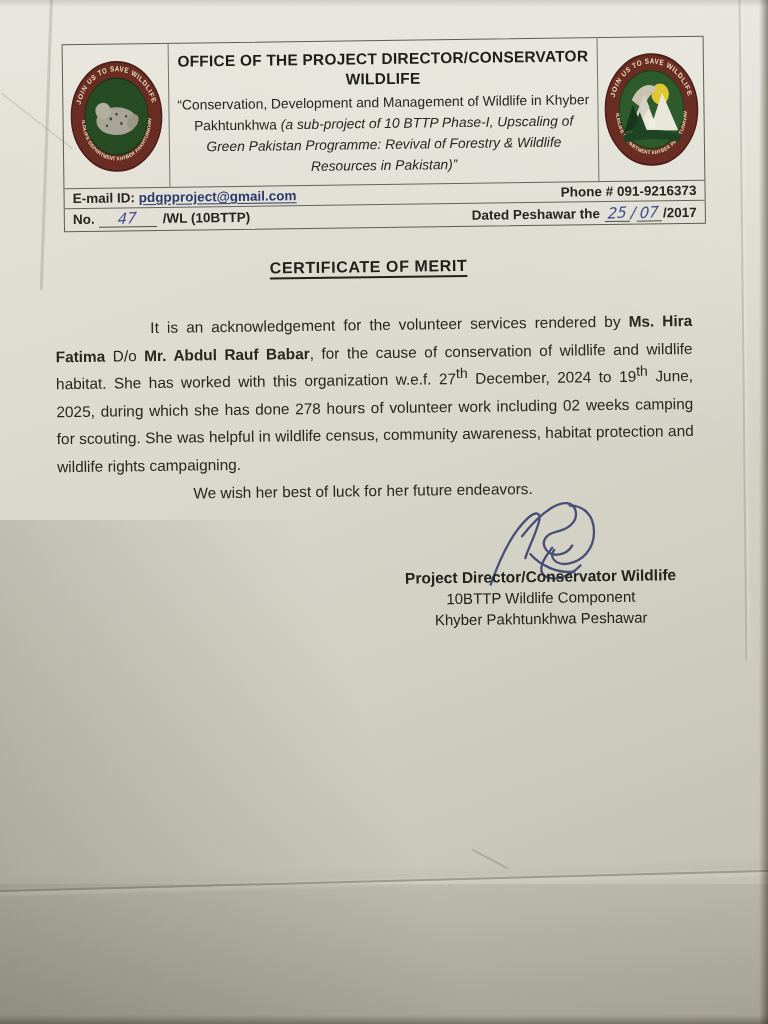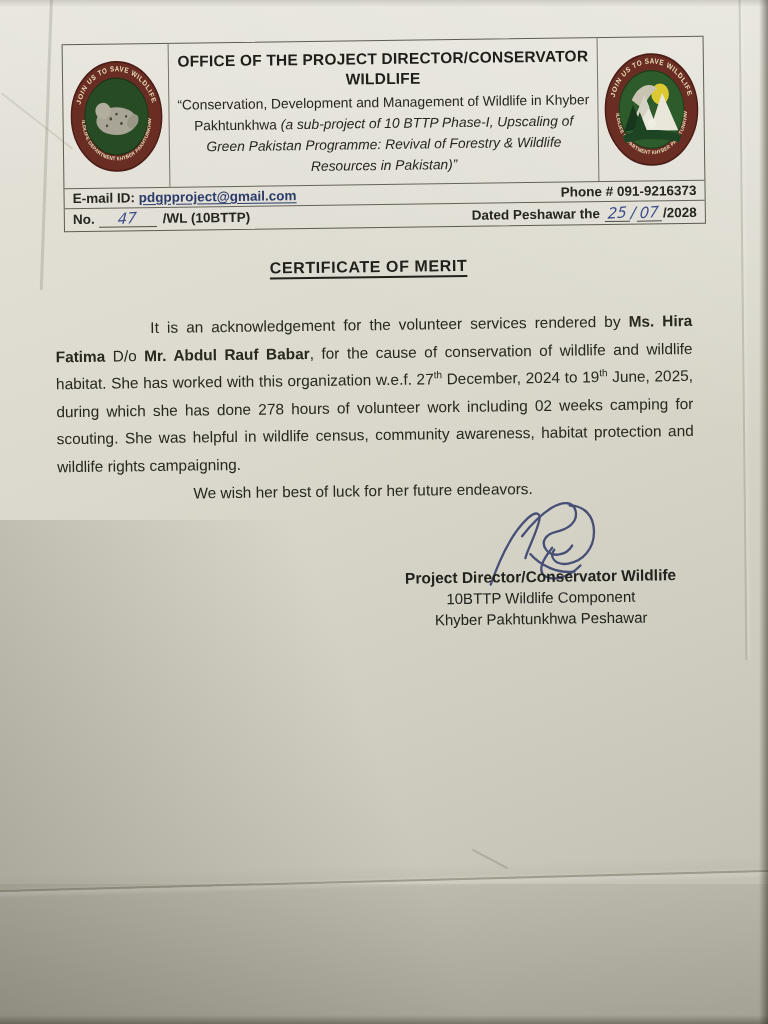--- a/index.html
+++ b/index.html
@@ -89,21 +89,21 @@
 
   
   .body-wrap {
     position: absolute; left: 56px; top: 311px; width: 637px;
     font-size: 15.4px; line-height: 27.6px; color: #28281f;
   }
   .body-wrap p { margin: 0; }
   .body-wrap p.main { text-align: justify; text-indent: 95px; }
   .body-wrap p.closing { text-indent: 136px; }
   .body-wrap .b { font-weight: bold; }
-  .body-wrap sup { font-size: 10px; line-height: 0; vertical-align: super; margin-top: 36px; }
+  .body-wrap sup { font-size: 14px; line-height: 0; vertical-align: super; margin-top: 36px; }
 
   
   .sig-svg { position: absolute; left: 468px; top: 498px; width: 148px; height: 96px; }
   .sig-block { position: absolute; left: 368px; top: 568px; width: 340px; text-align: center; color: #23231e; }
   .sig-l1 { font-weight: bold; font-size: 15.5px; line-height: 21px; }
   .sig-l2, .sig-l3 { font-size: 15px; line-height: 21px; }
 
   .emblem-svg { display: block; }
 </style>
 </head>
@@ -176,21 +176,21 @@
         </div>
       </div>
 
       <div class="lh-row">
         <div class="cell"><span>E-mail ID: </span><span class="email-link">pdgpproject@gmail.com</span></div>
         <div class="cell r">Phone # 091-9216373</div>
       </div>
 
       <div class="lh-row">
         <div class="cell"><span>No.</span><span class="hw-slot no-slot"><span class="hw">47</span></span><span>/WL (10BTTP)</span></div>
-        <div class="cell r"><span>Dated Peshawar the </span><span class="hw-slot date-slot"><span class="hw">25</span></span><span class="hw">/</span><span class="hw-slot date-slot"><span class="hw">07</span></span><span>/2028</span></div>
+        <div class="cell r"><span>Dated Peshawar the </span><span class="hw-slot date-slot"><span class="hw">25</span></span><span class="hw">/</span><span class="hw-slot date-slot"><span class="hw">07</span></span><span>/2017</span></div>
       </div>
     </div>
 
     <div class="cert-title-wrap">
       <span class="cert-title">CERTIFICATE OF MERIT</span>
     </div>
 
     <div class="body-wrap">
       <p class="main" id="body-paragraph"><span>It is an acknowledgement for the volunteer services rendered by </span><span class="b">Ms. Hira Fatima</span><span> D/o </span><span class="b">Mr. Abdul Rauf Babar</span><span>, for the cause of conservation of wildlife and wildlife habitat. She has worked with this organization w.e.f. 27</span><sup>th</sup><span> December, 2024 to 19</span><sup>th</sup><span> June, 2025, during which she has done 278 hours of volunteer work including 02 weeks camping for scouting. She was helpful in wildlife census, community awareness, habitat protection and wildlife rights campaigning.</span></p>
       <p class="closing">We wish her best of luck for her future endeavors.</p>

